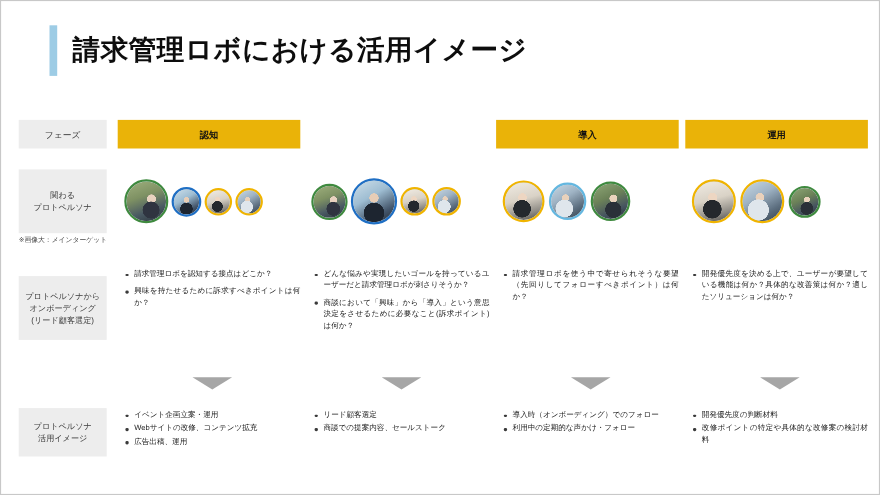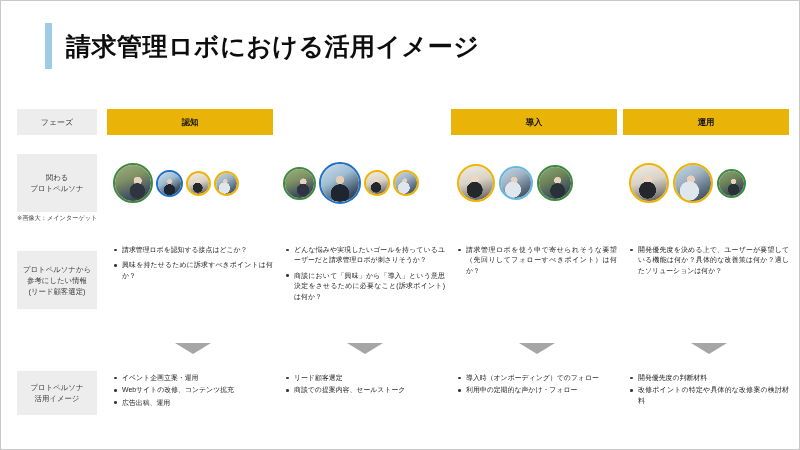--- a/index.html
+++ b/index.html
@@ -258,21 +258,21 @@
           </div>
         <div class="avatar ring-green" style="width:29px;height:29px;">
             <span class="pic p5"></span>
           </div>
       </div>
     </div>
 
     <div class="row" style="top:136px;height:100px;">
       <div class="rowlabel" style="left:16px;top:6px;width:80px;height:58px;flex-direction:column;">
         <span>プロトペルソナから</span>
-        <span>参考にしたい情報</span>
+        <span>オンボーディング</span>
         <span>(リード顧客選定)</span>
       </div>
 
       <div class="bullets" style="left:112px;top:0;width:160px;">
         <ul>
           <li>請求管理ロボを認知する接点はどこか？</li>
           <li>興味を持たせるために訴求すべきポイントは何か？</li>
         </ul>
       </div>
 

